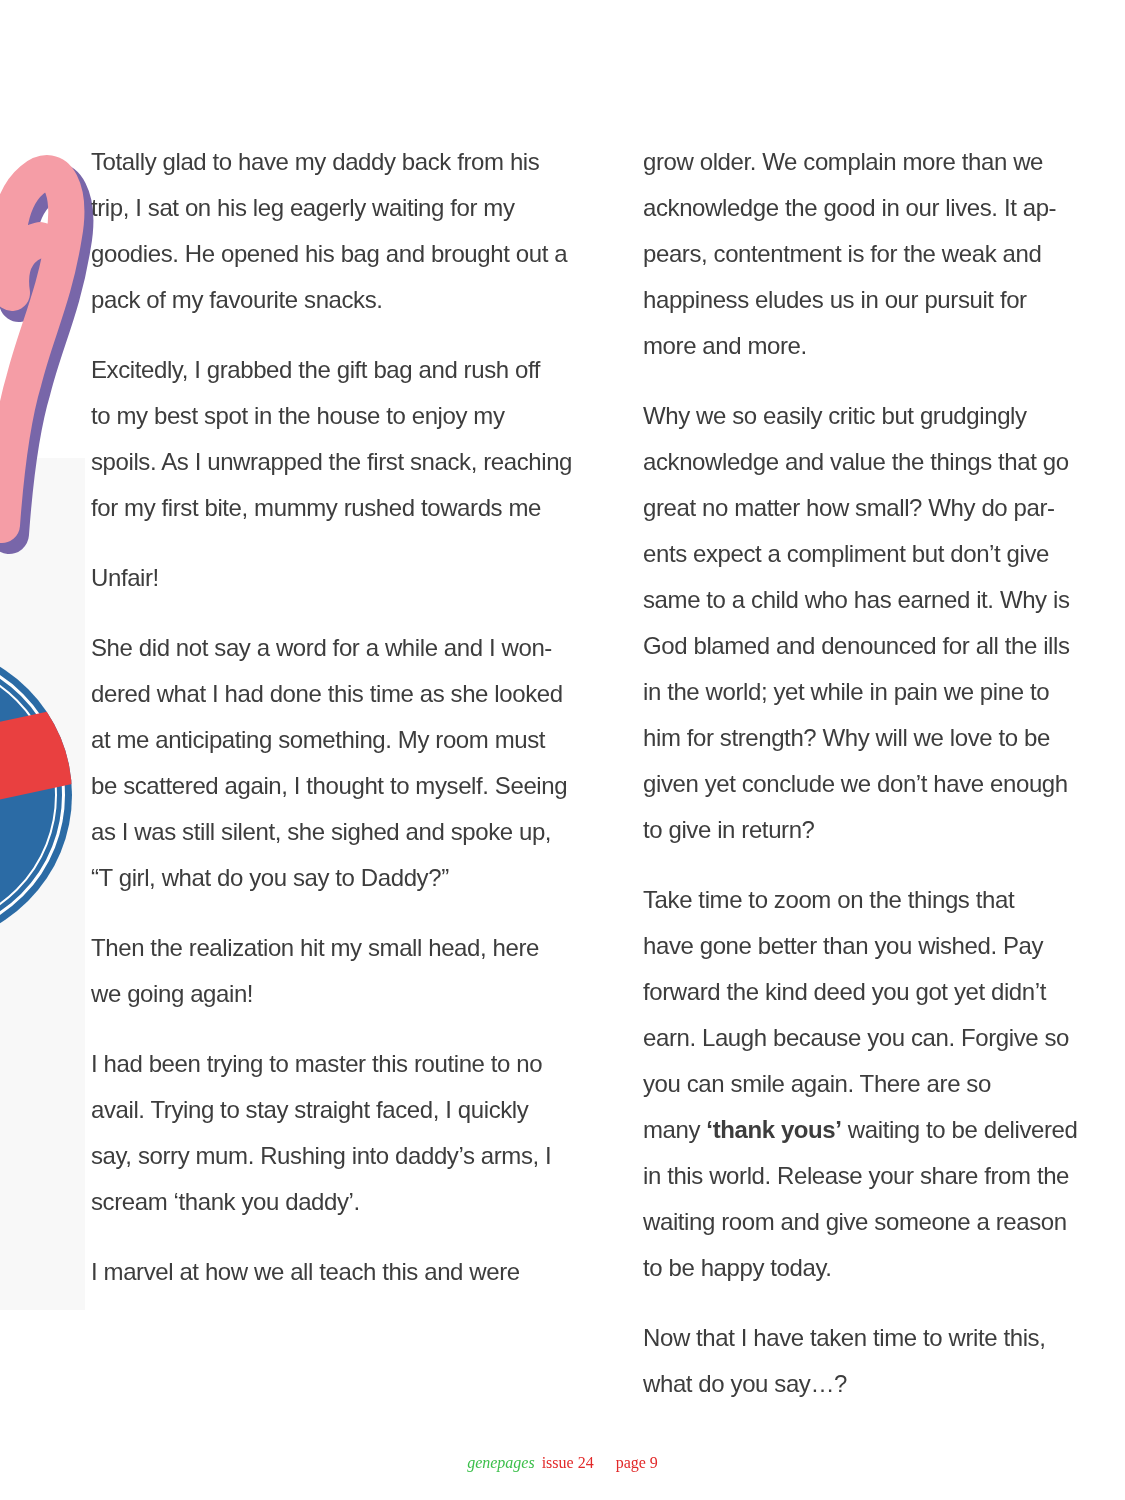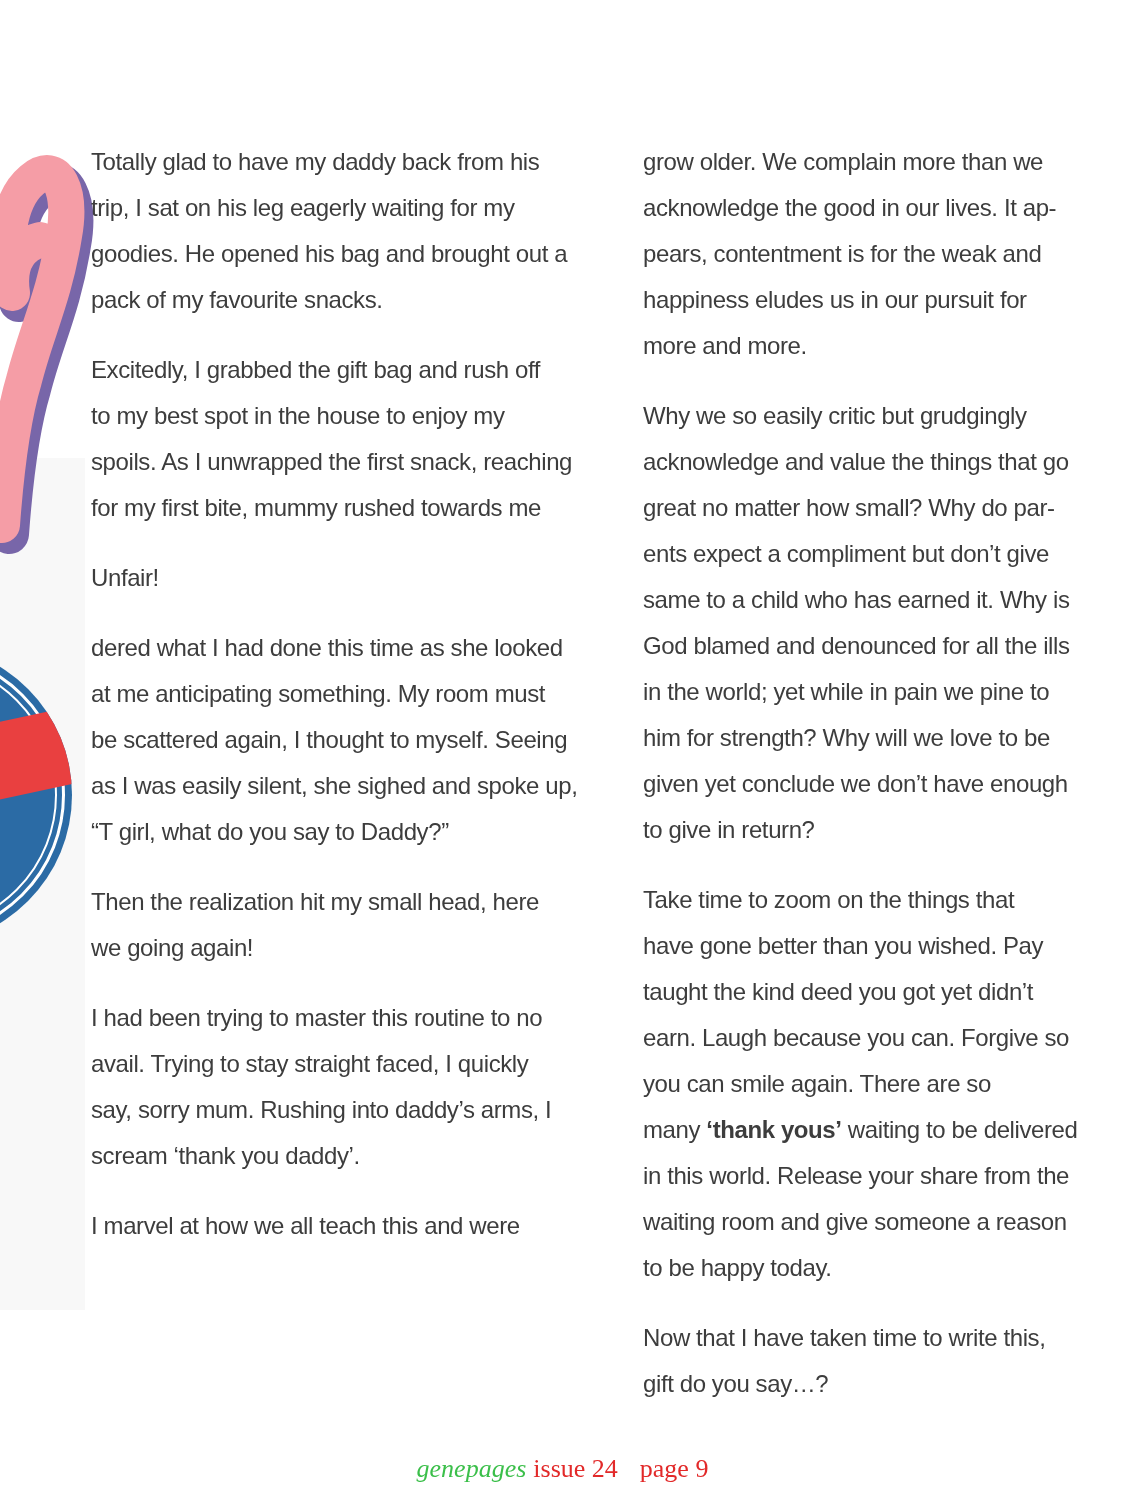--- a/index.html
+++ b/index.html
@@ -44,21 +44,21 @@
   .column.left{left:91px;width:510px;}
   .column.right{left:643px;width:450px;}
   .column p{margin:0 0 24px 0;}
   .column .line{display:block;white-space:nowrap;}
   .column strong{font-weight:bold;margin-top:32px;}
   
   .footer{
     position:absolute;left:0;top:1454px;width:100%;
     display:flex;justify-content:center;align-items:baseline;
     font-family:"Liberation Serif", serif;
-    font-size:26px;
+    font-size:16px;
   }
   .footer .brand{color:#3bbf4a;font-style:italic;margin-right:7px;}
   .footer .issue{color:#e22929;margin-right:22px;}
   .footer .pagenum{color:#e22929;}
 </style>
 </head>
 <body>
 
 <div class="page">
 
@@ -85,24 +85,25 @@
       <p>
         <span class="line">Excitedly, I grabbed the gift bag and rush off</span>
         <span class="line">to my best spot in the house to enjoy my</span>
         <span class="line">spoils. As I unwrapped the first snack, reaching</span>
         <span class="line">for my first bite, mummy rushed towards me</span>
       </p>
       <p>
         <span class="line">Unfair!</span>
       </p>
       <p>
+        <span class="line">She did not say a word for a while and I won-</span>
         <span class="line">dered what I had done this time as she looked</span>
         <span class="line">at me anticipating something. My room must</span>
         <span class="line">be scattered again, I thought to myself. Seeing</span>
-        <span class="line">as I was easily silent, she sighed and spoke up,</span>
+        <span class="line">as I was still silent, she sighed and spoke up,</span>
         <span class="line">“T girl, what do you say to Daddy?”</span>
       </p>
       <p>
         <span class="line">Then the realization hit my small head, here</span>
         <span class="line">we going again!</span>
       </p>
       <p>
         <span class="line">I had been trying to master this routine to no</span>
         <span class="line">avail. Trying to stay straight faced, I quickly</span>
         <span class="line">say, sorry mum. Rushing into daddy’s arms, I</span>
@@ -129,31 +130,31 @@
         <span class="line">same to a child who has earned it. Why is</span>
         <span class="line">God blamed and denounced for all the ills</span>
         <span class="line">in the world; yet while in pain we pine to</span>
         <span class="line">him for strength? Why will we love to be</span>
         <span class="line">given yet conclude we don’t have enough</span>
         <span class="line">to give in return?</span>
       </p>
       <p>
         <span class="line">Take time to zoom on the things that</span>
         <span class="line">have gone better than you wished. Pay</span>
-        <span class="line">taught the kind deed you got yet didn’t</span>
+        <span class="line">forward the kind deed you got yet didn’t</span>
         <span class="line">earn. Laugh because you can. Forgive so</span>
         <span class="line">you can smile again. There are so</span>
         <span class="line"><span>many </span><strong>‘thank yous’</strong><span> waiting to be delivered</span></span>
         <span class="line">in this world. Release your share from the</span>
         <span class="line">waiting room and give someone a reason</span>
         <span class="line">to be happy today.</span>
       </p>
       <p>
         <span class="line">Now that I have taken time to write this,</span>
-        <span class="line">gift do you say…?</span>
+        <span class="line">what do you say…?</span>
       </p>
     </div>
 
   <div class="footer">
     <span class="brand">genepages</span>
     <span class="issue">issue 24</span>
     <span class="pagenum">page  9</span>
   </div>
 
 </div>

